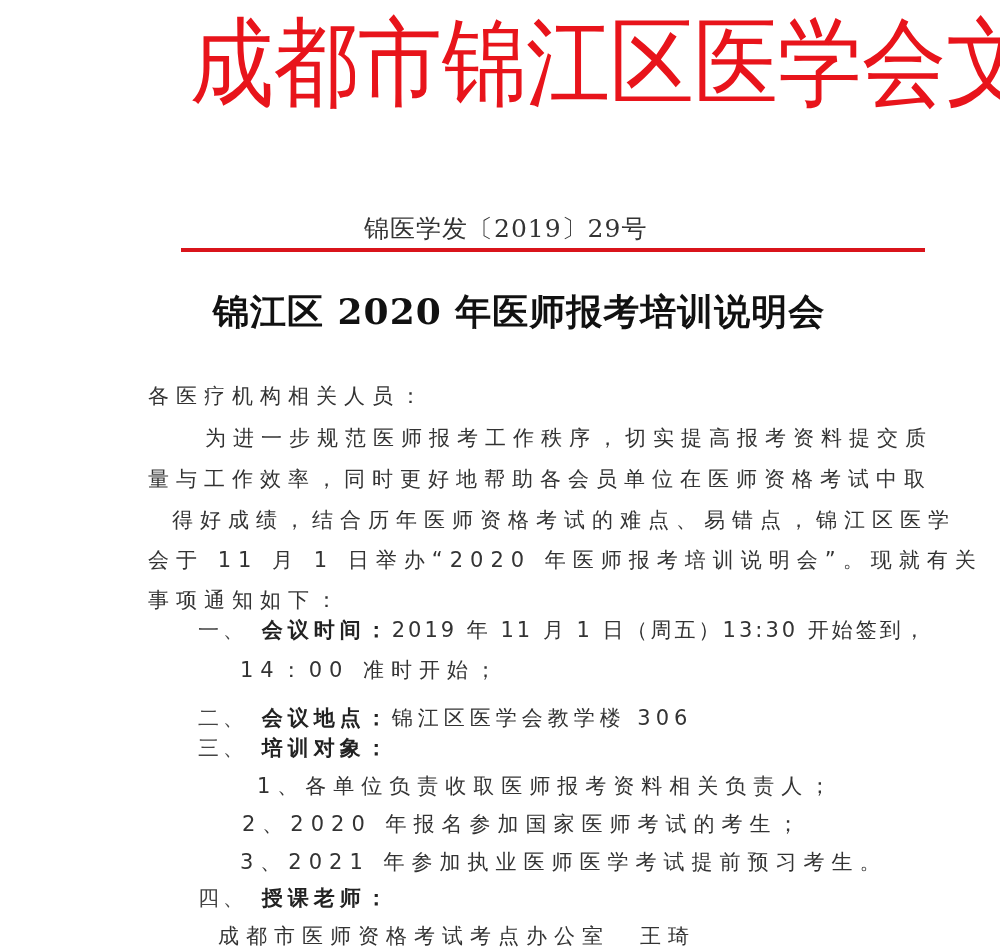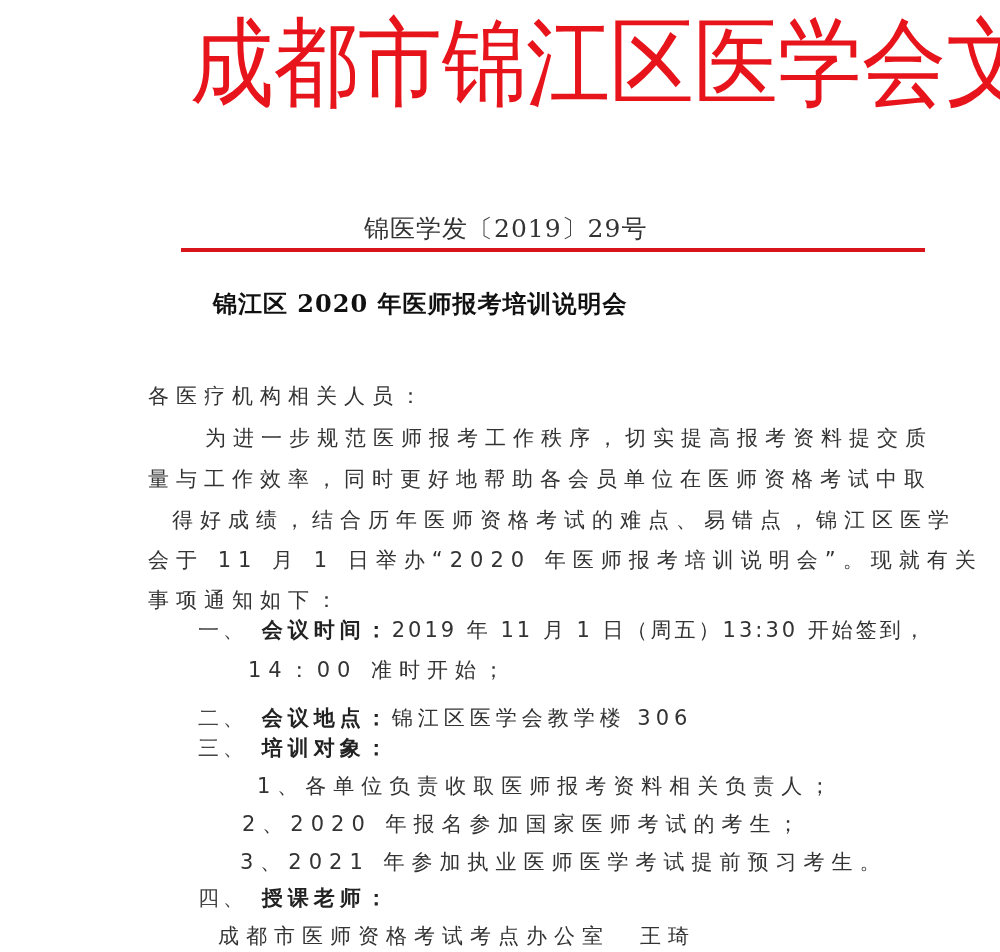--- a/index.html
+++ b/index.html
@@ -5,21 +5,21 @@
   html, body { margin: 0; padding: 0; background: #ffffff; }
   body { width: 1000px; height: 952px; position: relative; overflow: hidden;
          font-family: "DejaVu Serif", "Liberation Serif", serif; color: #222; }
   .masthead { position: absolute; left: 190px; top: 8px; width: 740px; height: 110px;
               display: flex; justify-content: space-between; align-items: center; }
   .masthead span { color: #e8141b; font-family: "DejaVu Serif", serif; font-size: 84px;
                    line-height: 110px; transform: scaleY(1.15); display: inline-block; }
   .docnum { position: absolute; left: 364px; top: 212px; font-size: 25px; color: #333;
             letter-spacing: 1px; font-family: "DejaVu Serif", serif; }
   .redline { position: absolute; left: 181px; top: 248px; width: 744px; height: 4px; background: #d9141b; }
-  .title { position: absolute; left: 213px; top: 288px; font-size: 24px; font-weight: bold;
+  .title { position: absolute; left: 213px; top: 288px; font-size: 36px; font-weight: bold;
            color: #111; font-family: "DejaVu Serif", serif; letter-spacing: 1px; }
   .body-text { position: absolute; font-size: 21px; color: #333; letter-spacing: 7px; white-space: nowrap;
                font-family: "DejaVu Sans", "Liberation Sans", sans-serif; line-height: 28px; }
   .item-label { font-weight: bold; letter-spacing: 5px; color: #222; }
   .item-num { letter-spacing: 4px; color: #444; }
 </style>
 </head>
 <body>
 
 <div class="masthead">
@@ -45,21 +45,21 @@
 <div class="body-text" style="left:205px; top:424px;">为进一步规范医师报考工作秩序，切实提高报考资料提交质</div>
 <div class="body-text" style="left:148px; top:465px;">量与工作效率，同时更好地帮助各会员单位在医师资格考试中取</div>
 <div class="body-text" style="left:148px; top:506px;margin-left:24px;">得好成绩，结合历年医师资格考试的难点、易错点，锦江区医学</div>
 <div class="body-text" style="left:148px; top:546px;">会于 11 月 1 日举办“2020 年医师报考培训说明会”。现就有关</div>
 <div class="body-text" style="left:148px; top:586px;">事项通知如下：</div>
 
 <div class="body-text" style="left:198px; top:616px;">
   <span class="item-num">一、</span>
   <span class="item-label">会议时间：</span><span style="letter-spacing:3px">2019 年 11 月 1 日（周五）13:30 开始签到，</span>
 </div>
-<div class="body-text" style="left:248px; top:656px;">14：00 准时开始；</div>
+<div class="body-text" style="left:240px; top:656px;">14：00 准时开始；</div>
 
 <div class="body-text" style="left:198px; top:704px;">
   <span class="item-num">二、</span>
   <span class="item-label">会议地点：</span><span style="letter-spacing:5px">锦江区医学会教学楼 306</span>
 </div>
 
 <div class="body-text" style="left:198px; top:734px;">
   <span class="item-num">三、</span>
   <span class="item-label">培训对象：</span>
 </div>

